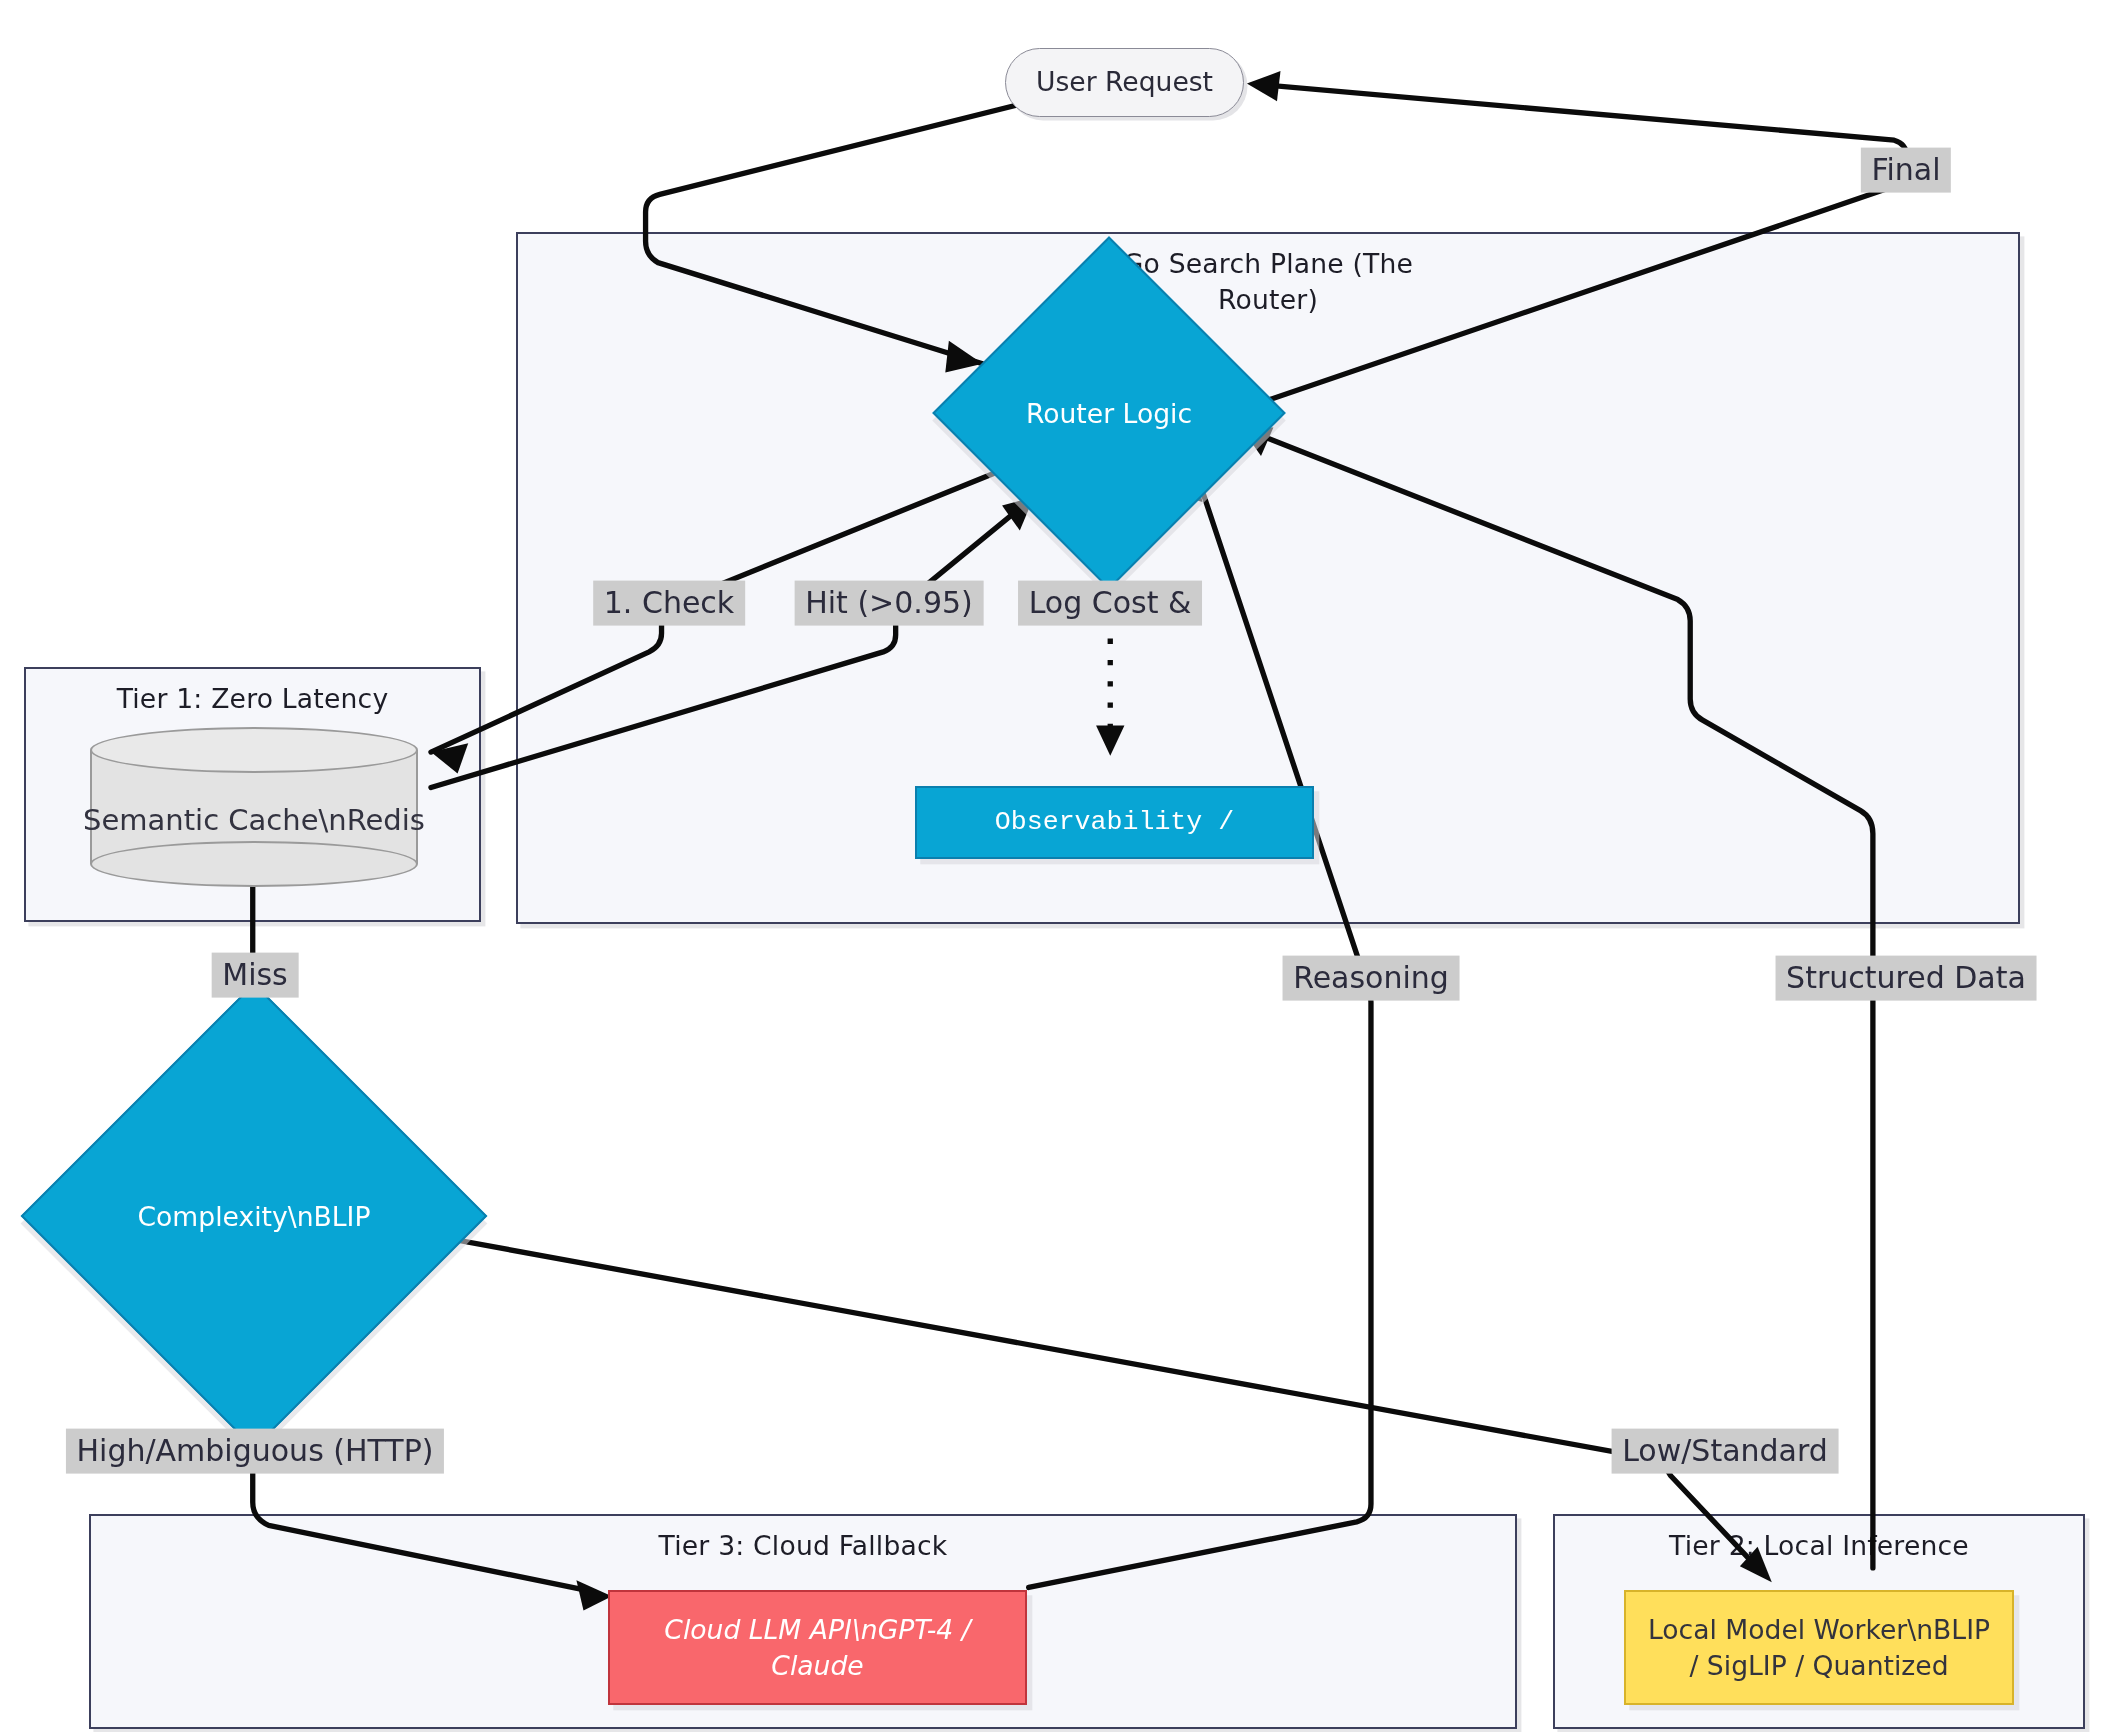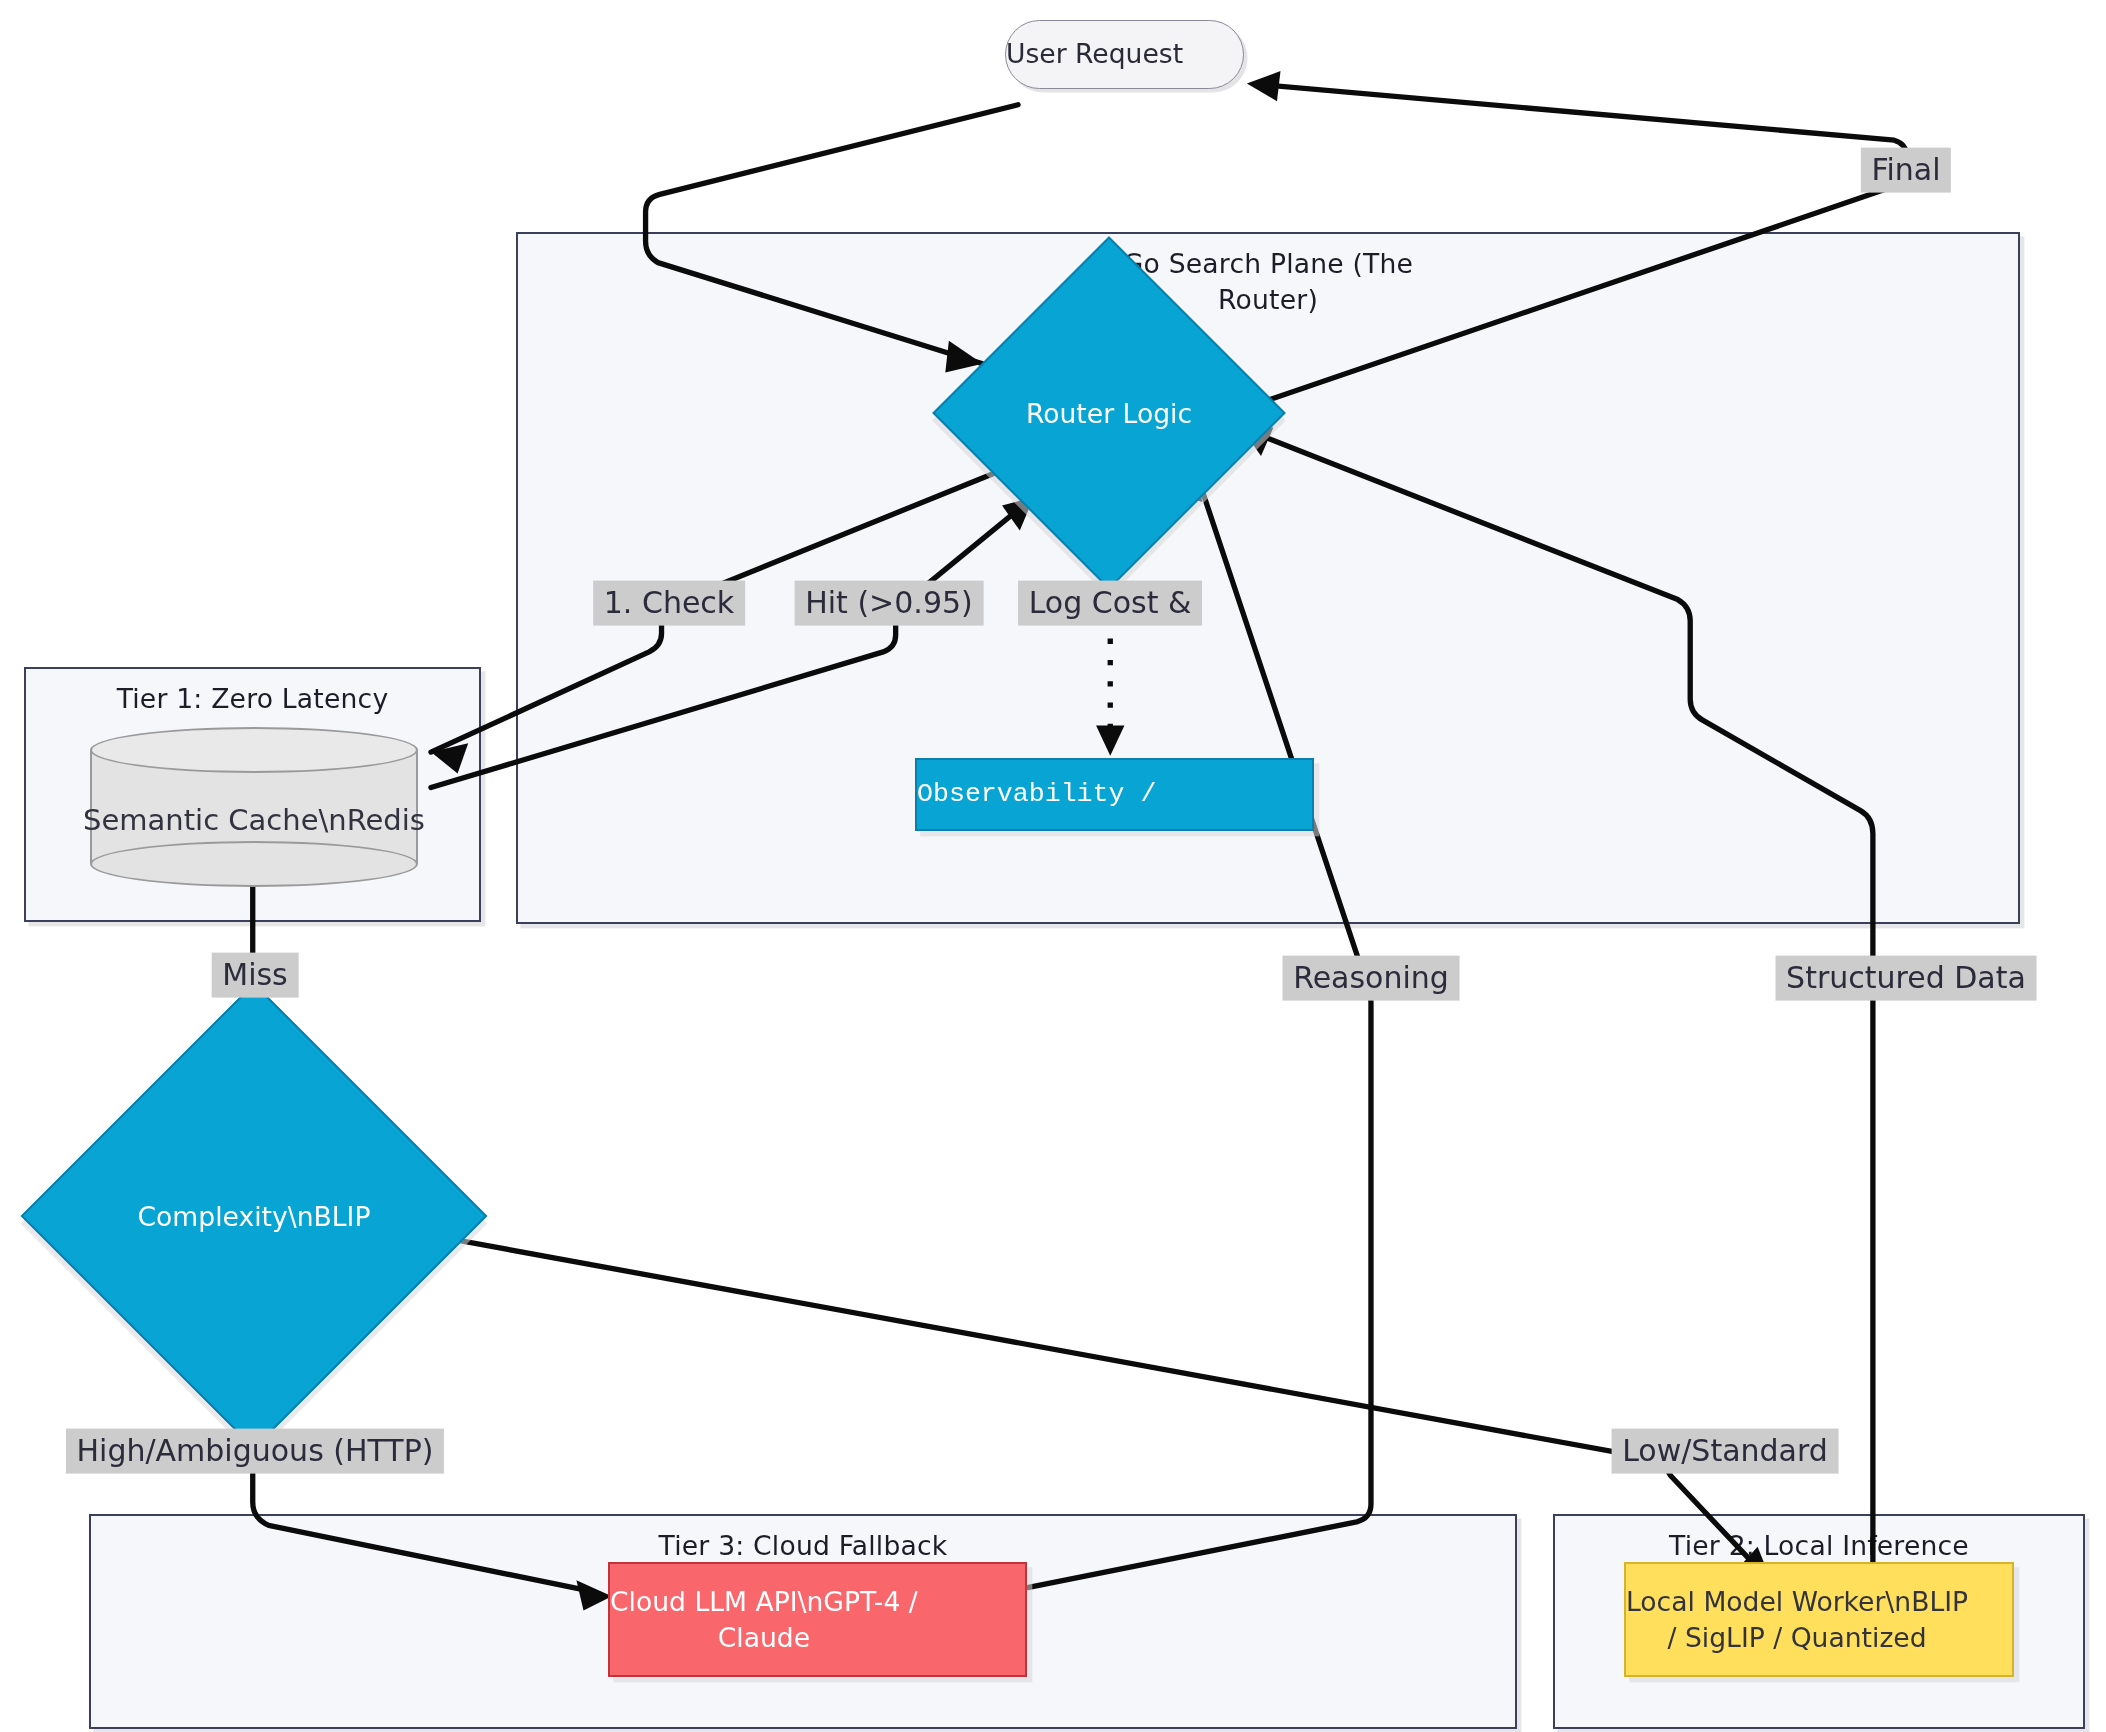--- a/index.html
+++ b/index.html
@@ -59,24 +59,25 @@
     white-space: pre-line;
     line-height: 1.35;
   }
 
   
   .node {
     position: absolute;
     box-sizing: border-box;
     display: flex;
     align-items: center;
-    justify-content: flex-start;
+    justify-content: center;
     text-align: center;
     font-size: 26.6px;
     line-height: 1.35;
+    margin-top: 28px;
   }
 
   
   .node-stadium {
     background: #f4f4f6;
     border: 1.8px solid #8a8a96;
     border-radius: 886px;
     color: #2a2a38;
     box-shadow: 3.5px 3.5px 0 rgba(210,210,215,0.6);
   }
@@ -265,21 +266,21 @@
     <div class="cyl-top"></div>
     <div class="cyl-label">Semantic Cache\nRedis</div>
   </div>
 
   <div class="diamond-wrap" style="left:89px; top:1051px; width:330px; height:330px;">
     <div class="diamond-shape"></div>
     <div class="diamond-label">Complexity\nBLIP</div>
   </div>
 
   <div class="node node-red" style="left:608px; top:1562px; width:419px; height:115px; white-space:pre-line;">
-    <span style="white-space:pre-line;">Cloud LLM API\nGPT-4 /
+    <span style="white-space:pre-line;font-style:italic;">Cloud LLM API\nGPT-4 /
 Claude</span>
   </div>
 
   <div class="node node-yellow" style="left:1624px; top:1562px; width:390px; height:115px; white-space:pre-line;">
     <span style="white-space:pre-line;">Local Model Worker\nBLIP
 / SigLIP / Quantized</span>
   </div>
 
   <div class="edge-label" style="left:1906px; top:170px;">
     <span>Final</span>

